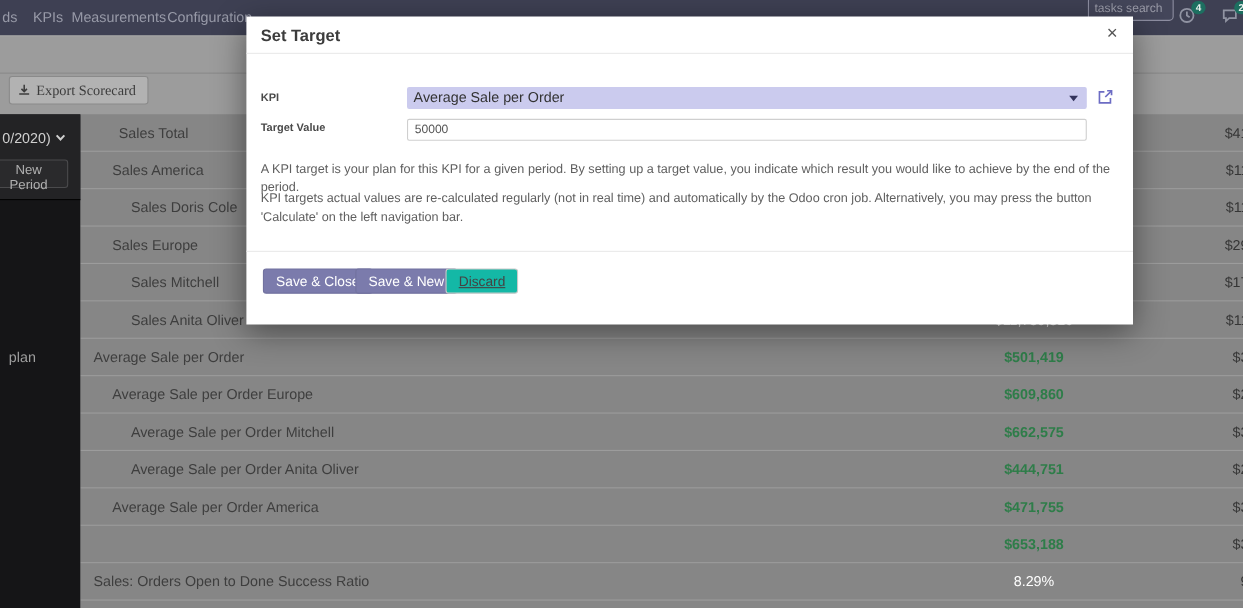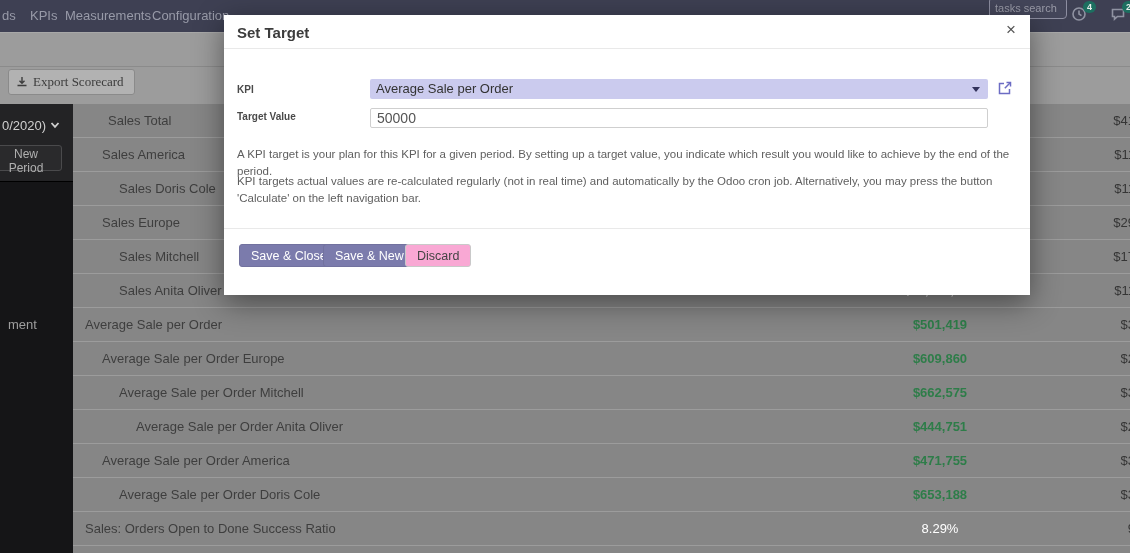--- a/index.html
+++ b/index.html
@@ -74,35 +74,35 @@
     font-size:13px;color:#333;line-height:20px;padding-left:6px;box-sizing:border-box;cursor:pointer;
   }
   .kpi-caret{
     position:absolute;right:8px;top:8px;width:0;height:0;
     border-left:4px solid transparent;border-right:4px solid transparent;border-top:5px solid #33335c;
   }
   .ext-link{position:absolute;left:773px;top:65px;width:16px;height:16px;color:#6c6cc4;cursor:pointer;}
   .ext-link svg{display:block;width:16px;height:16px;}
   .tv-input{
     position:absolute;left:146px;top:93px;width:618px;height:20px;border:1px solid #cfcfcf;border-radius:2px;
-    font-size:14px;color:#555;padding:0 6px;box-sizing:border-box;outline:none;
+    font-size:11px;color:#555;padding:0 6px;box-sizing:border-box;outline:none;
     font-family:"Liberation Sans", sans-serif;
   }
   .modal-p{position:absolute;left:13px;width:780px;font-size:11.5px;color:#5f5f5f;line-height:1.5;margin:0;}
   .p1{top:131px;}
   .p2{top:158px;}
   .modal-hr2{position:absolute;left:0;top:213px;width:806px;height:0;border-top:1px solid #e9e9e9;}
   .modal-btn{
     position:absolute;top:229px;height:23px;border-radius:3px;font-size:12.5px;cursor:pointer;
     font-family:"Liberation Sans", sans-serif;padding:0 11px;
   }
   .btn-primary{background:#7b7bac;border:1px solid #72729f;color:#ffffff;}
   .btn-sc{left:15px;}
   .btn-sn{left:99px;}
-  .btn-discard{left:181px;background:#f9a8d4;border:1px solid #c9c9c9;color:#444444;}
+  .btn-discard{left:181px;background:#14b8a6;border:1px solid #c9c9c9;color:#444444;text-decoration:underline;}
 </style>
 </head>
 <body>
 
 <div class="navbar">
   <span class="nav-item n0">ds</span>
   <span class="nav-item n1">KPIs</span>
   <span class="nav-item n2">Measurements</span>
   <span class="nav-item n3">Configuration</span>
 
@@ -142,21 +142,21 @@
     <span class="period-sel">
       <span>0/2020)</span>
       <span>
         <svg viewBox="0 0 10 10" fill="none" stroke="#cfcfcf" stroke-width="1.8">
             <path d="M1.5 3 5 6.8 8.5 3"></path>
           </svg>
       </span>
     </span>
     <button class="new-period-btn">New Period</button>
   </div>
-  <span class="side-frag">ment</span>
+  <span class="side-frag">plan</span>
 </div>
 
 <div class="table-wrap">
   <div class="trow">
     <span class="tlabel" style="left: 12px; margin-left: 23px;">Sales Total</span>
     <span class="tval"></span>
     <span class="tright">$41</span>
   </div>
 
   <div class="trow">
@@ -201,33 +201,32 @@
     <span class="tright">$2</span>
   </div>
 
   <div class="trow">
     <span class="tlabel" style="left: 46px;">Average Sale per Order Mitchell</span>
     <span class="tval val-green">$662,575</span>
     <span class="tright">$3</span>
   </div>
 
   <div class="trow">
-    <span class="tlabel" style="left: 46px; margin-left: 17px;">Average Sale per Order Anita Oliver</span>
+    <span class="tlabel" style="left: 46px;">Average Sale per Order Anita Oliver</span>
     <span class="tval val-green">$444,751</span>
     <span class="tright">$2</span>
   </div>
 
   <div class="trow">
     <span class="tlabel" style="left: 29px;">Average Sale per Order America</span>
     <span class="tval val-green">$471,755</span>
     <span class="tright">$3</span>
   </div>
 
   <div class="trow">
-    <span class="tlabel" style="left: 46px;">Average Sale per Order Doris Cole</span>
     <span class="tval val-green">$653,188</span>
     <span class="tright">$3</span>
   </div>
 
   <div class="trow">
     <span class="tlabel" style="left: 12px;">Sales: Orders Open to Done Success Ratio</span>
     <span class="tval val-red">8.29%</span>
     <span class="tright">9</span>
   </div>
 

